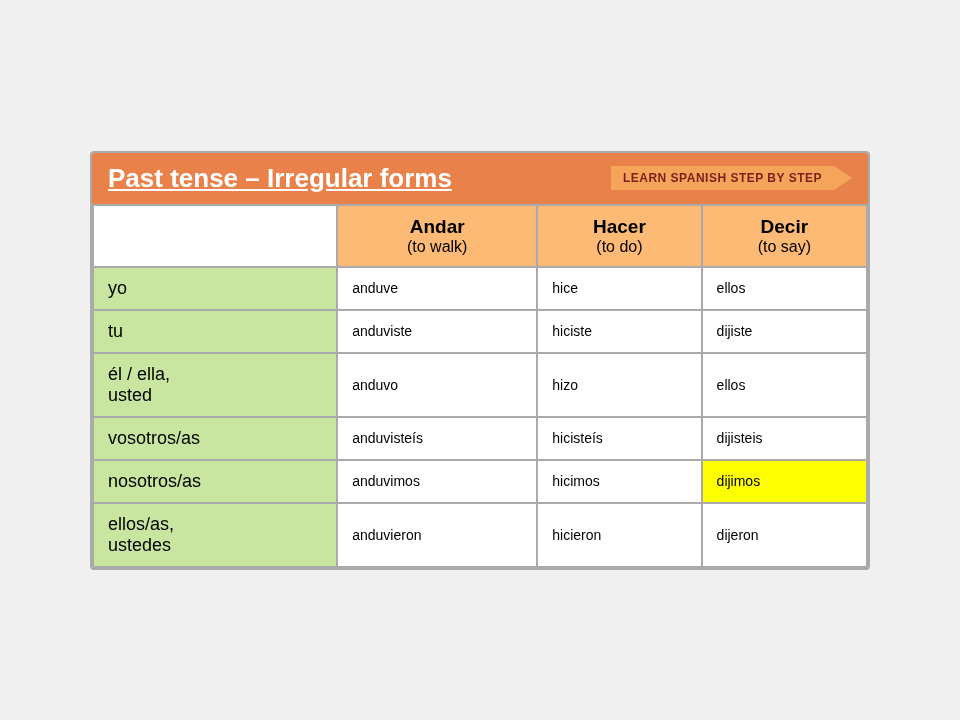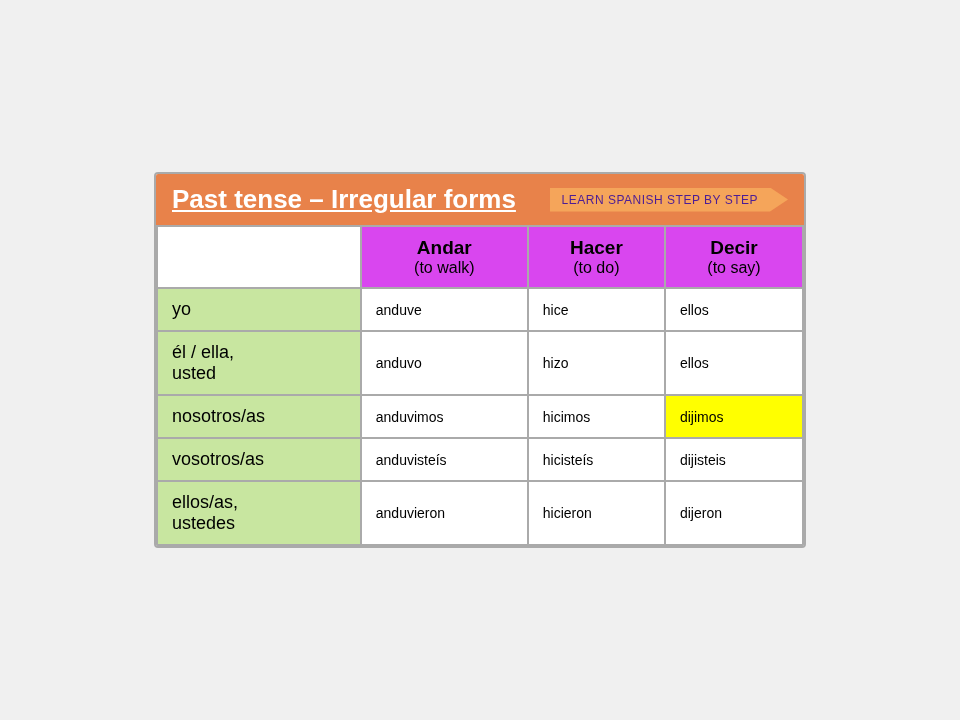--- a/index.html
+++ b/index.html
@@ -9,21 +9,21 @@
       display: flex;
       justify-content: center;
       align-items: center;
       width: 960px;
       height: 720px;
       font-family: Arial, sans-serif;
     }
 
     .card {
       background: #ffffff;
-      width: 652px;
+      width: 780px;
       border: 2px solid #aaa;
       border-radius: 4px;
       overflow: hidden;
     }
 
     .header {
       background: #e8824a;
       padding: 10px 16px;
       display: flex;
       align-items: center;
@@ -35,23 +35,23 @@
       font-size: 26px;
       font-weight: bold;
       color: #fff;
       text-decoration: underline;
     }
 
     
     .header-brand-arrow {
       display: inline-block;
       background: #e8824a;
-      color: #4c1d95;
+      color: #7f1d1d;
       font-size: 12px;
-      font-weight: normal;
+      font-weight: bold;
       padding: 5px 30px 5px 12px;
       position: relative;
       letter-spacing: 0.5px;
       clip-path: polygon(0 0, calc(100% - 18px) 0, 100% 50%, calc(100% - 18px) 100%, 0 100%);
       background: #f5a55a;
     }
 
     table {
       width: 100%;
       border-collapse: collapse;
@@ -59,21 +59,21 @@
 
     th, td {
       border: 2px solid #aaa;
       padding: 10px 14px;
       font-size: 14px;
       vertical-align: middle;
     }
 
     
     thead th {
-      background: #d946ef;
+      background: #fdba74;
       font-weight: bold;
       font-size: 19px;
     }
 
     thead th .verb-sub {
       font-weight: normal;
       font-size: 16px;
       display: block;
     }
 
@@ -133,37 +133,43 @@
       </tr>
     </thead>
     <tbody id="table-body">
     <tr>
           <td class="subject-cell" style="white-space: pre-line;">yo</td>
           <td class="data-cell">anduve</td>
           <td class="data-cell">hice</td>
           <td class="data-cell">ellos</td>
         </tr>
         <tr>
+          <td class="subject-cell" style="white-space: pre-line;">tu</td>
+          <td class="data-cell">anduviste</td>
+          <td class="data-cell">hiciste</td>
+          <td class="data-cell">dijiste</td>
+        </tr>
+        <tr>
           <td class="subject-cell" style="white-space: pre-line;">él / ella,
 usted</td>
           <td class="data-cell">anduvo</td>
           <td class="data-cell">hizo</td>
           <td class="data-cell">ellos</td>
         </tr>
         <tr>
+          <td class="subject-cell" style="white-space: pre-line;">vosotros/as</td>
+          <td class="data-cell">anduvisteís</td>
+          <td class="data-cell">hicisteís</td>
+          <td class="data-cell">dijisteis</td>
+        </tr>
+        <tr>
           <td class="subject-cell" style="white-space: pre-line;">nosotros/as</td>
           <td class="data-cell">anduvimos</td>
           <td class="data-cell">hicimos</td>
           <td class="highlight-cell">dijimos</td>
-        </tr>
-        <tr>
-          <td class="subject-cell" style="white-space: pre-line;">vosotros/as</td>
-          <td class="data-cell">anduvisteís</td>
-          <td class="data-cell">hicisteís</td>
-          <td class="data-cell">dijisteis</td>
         </tr>
         <tr>
           <td class="subject-cell" style="white-space: pre-line;">ellos/as,
 ustedes</td>
           <td class="data-cell">anduvieron</td>
           <td class="data-cell">hicieron</td>
           <td class="data-cell">dijeron</td>
         </tr>
       </tbody>
   </table>

